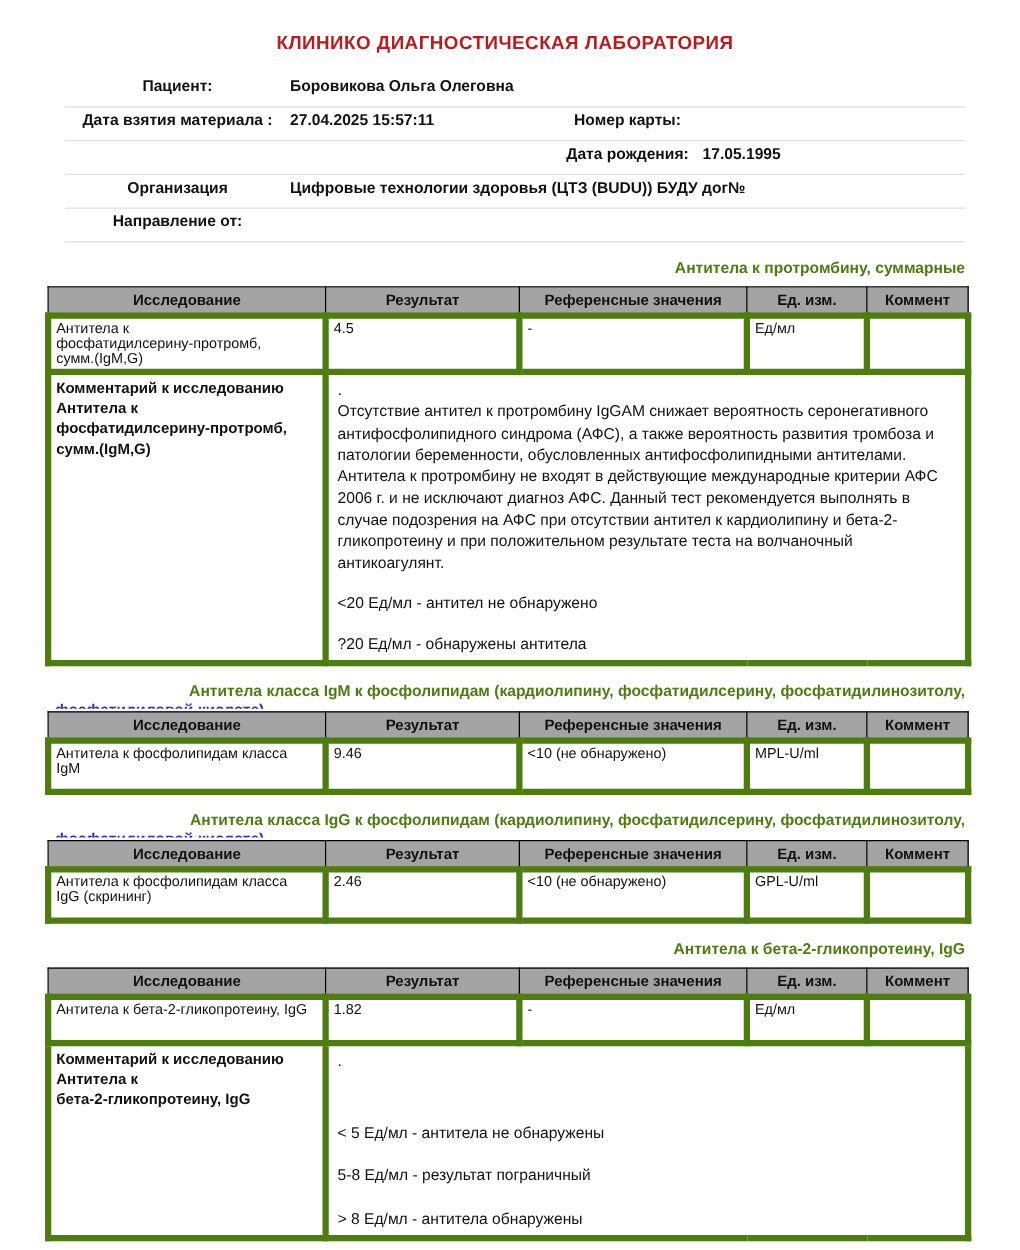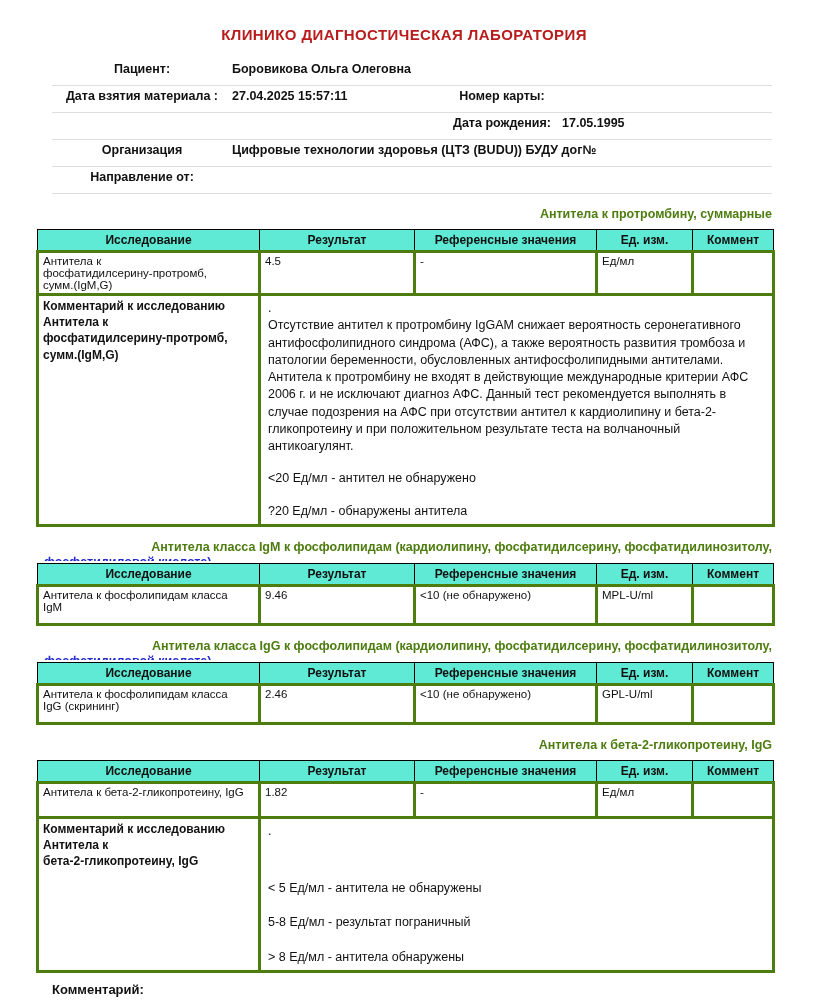--- a/index.html
+++ b/index.html
@@ -56,29 +56,29 @@
     margin: 0 0 2px 8px;
   }
 
   table.lab { width: 100%; border-collapse: collapse; table-layout: fixed; }
   .lab col.c1 { width: 222px; }
   .lab col.c2 { width: 155px; }
   .lab col.c3 { width: 182px; }
   .lab col.c4 { width: 96px; }
   .lab col.c5 { width: 81px; }
   .lab th {
-    background: #5eead4;
+    background: #a3a3a3;
     border: 1px solid #000;
     font-size: 12px;
     font-weight: bold;
     text-align: center;
     padding: 3px 14px;
   }
   .lab td {
-    border: 3px solid #4d7c0f;
+    border: 5px solid #4d7c0f;
     font-size: 11.5px;
     padding: 2px 4px;
     vertical-align: top;
     word-wrap: break-word;
   }
   td.study { white-space: pre-line; }
   tr.tall td { height: 28px; }
   tr.mid td { height: 32px; }
 
   td.comment-title {

